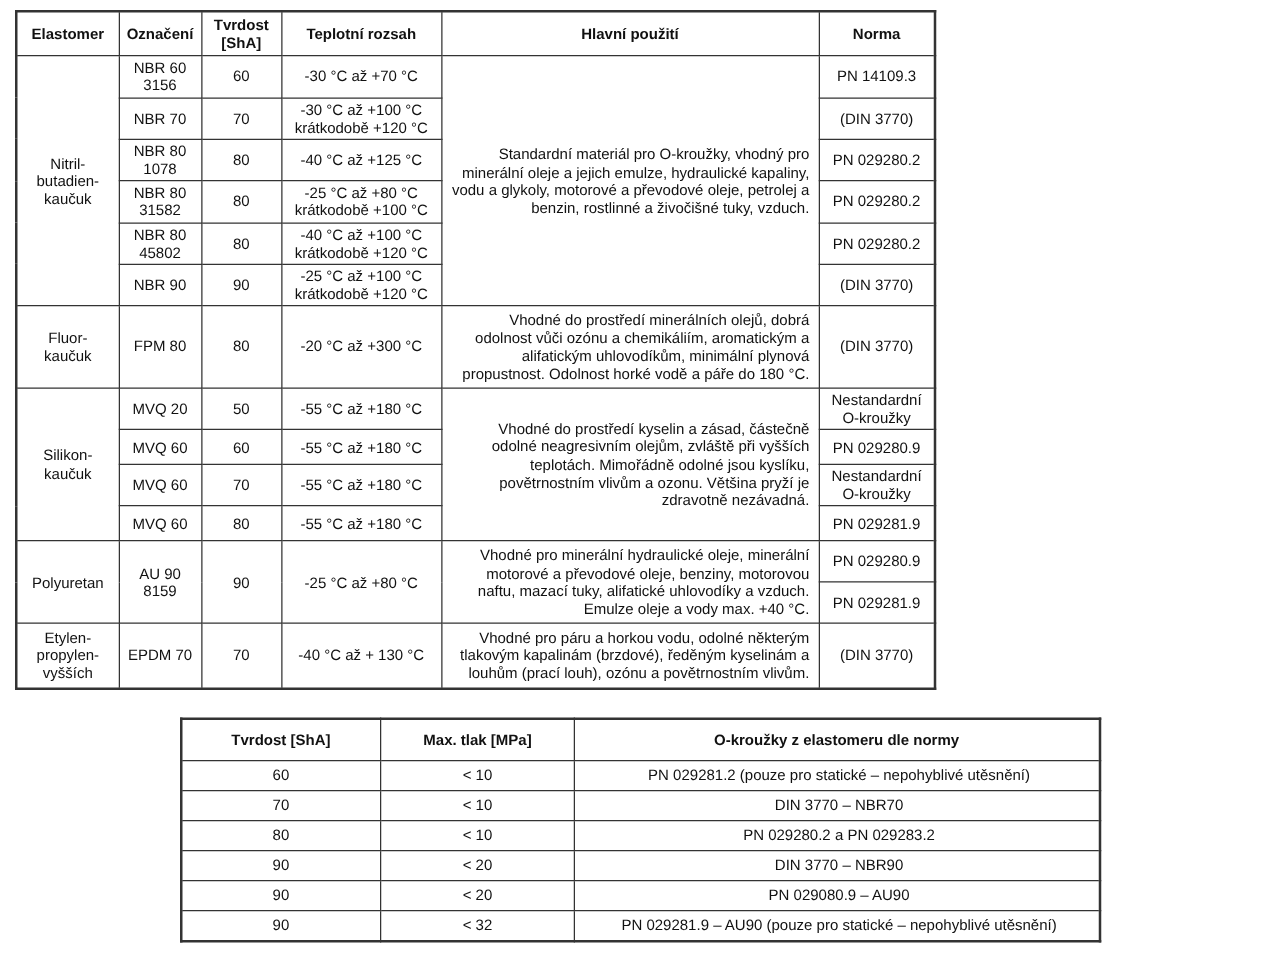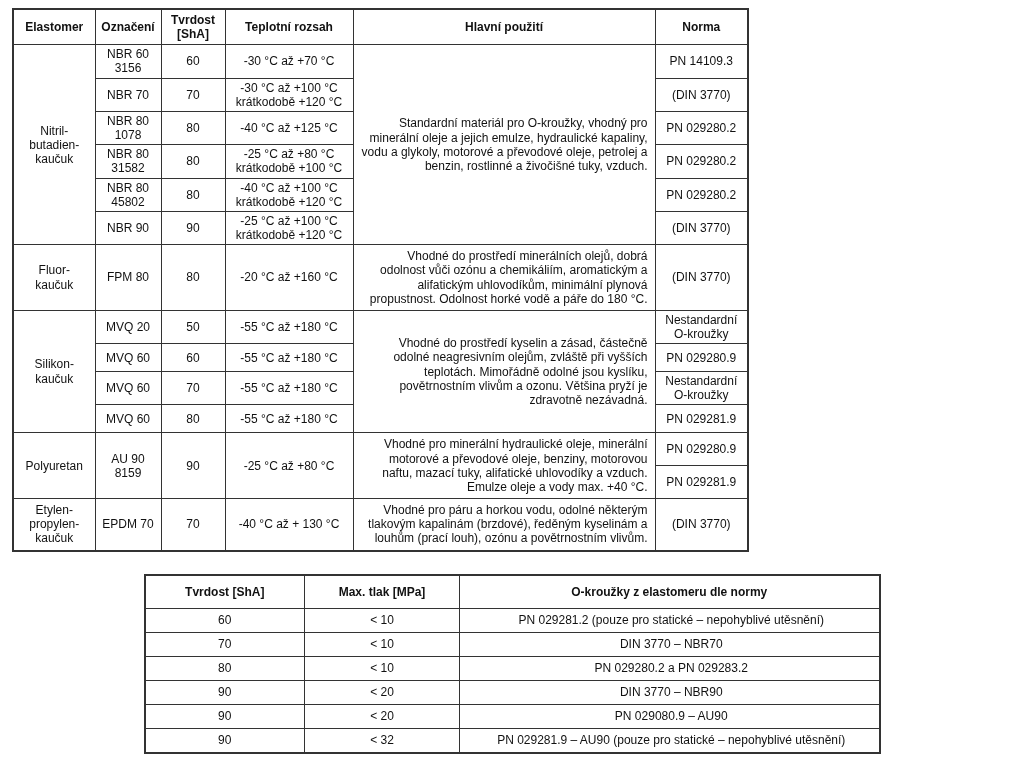--- a/index.html
+++ b/index.html
@@ -119,21 +119,21 @@
           <td class="c-tvr">90</td>
           <td class="c-roz">-25 °C až +100 °C
 krátkodobě +120 °C</td>
           <td class="c-norma">(DIN 3770)</td>
         </tr>
         <tr>
           <td class="c-elast">Fluor-
 kaučuk</td>
           <td class="c-ozn">FPM 80</td>
           <td class="c-tvr">80</td>
-          <td class="c-roz">-20 °C až +160 °C</td>
+          <td class="c-roz">-20 °C až +300 °C</td>
           <td class="c-usage">Vhodné do prostředí minerálních olejů, dobrá odolnost vůči ozónu a chemikáliím, aromatickým a alifatickým uhlovodíkům, minimální plynová propustnost. Odolnost horké vodě a páře do 180 °C.</td>
           <td class="c-norma">(DIN 3770)</td>
         </tr>
         <tr>
           <td rowspan="4" class="c-elast">Silikon-
 kaučuk</td>
           <td class="c-ozn">MVQ 20</td>
           <td class="c-tvr">50</td>
           <td class="c-roz">-55 °C až +180 °C</td>
           <td rowspan="4" class="c-usage">Vhodné do prostředí kyselin a zásad, částečně odolné neagresivním olejům, zvláště při vyšších teplotách. Mimořádně odolné jsou kyslíku, povětrnostním vlivům a ozonu. Většina pryží je zdravotně nezávadná.</td>
@@ -167,21 +167,21 @@
           <td rowspan="2" class="c-roz">-25 °C až +80 °C</td>
           <td rowspan="2" class="c-usage">Vhodné pro minerální hydraulické oleje, minerální motorové a převodové oleje, benziny, motorovou naftu, mazací tuky, alifatické uhlovodíky a vzduch. Emulze oleje a vody max. +40 °C.</td>
           <td class="c-norma">PN 029280.9</td>
         </tr>
         <tr>
           <td class="c-norma">PN 029281.9</td>
         </tr>
         <tr>
           <td class="c-elast">Etylen-
 propylen-
-kaučuk</td>
+vyšších</td>
           <td class="c-ozn">EPDM 70</td>
           <td class="c-tvr">70</td>
           <td class="c-roz">-40 °C až + 130 °C</td>
           <td class="c-usage">Vhodné pro páru a horkou vodu, odolné některým tlakovým kapalinám (brzdové), ředěným kyselinám a louhům (prací louh), ozónu a povětrnostním vlivům.</td>
           <td class="c-norma">(DIN 3770)</td>
         </tr>
       </tbody>
   </table>
 
   <table id="table2">

